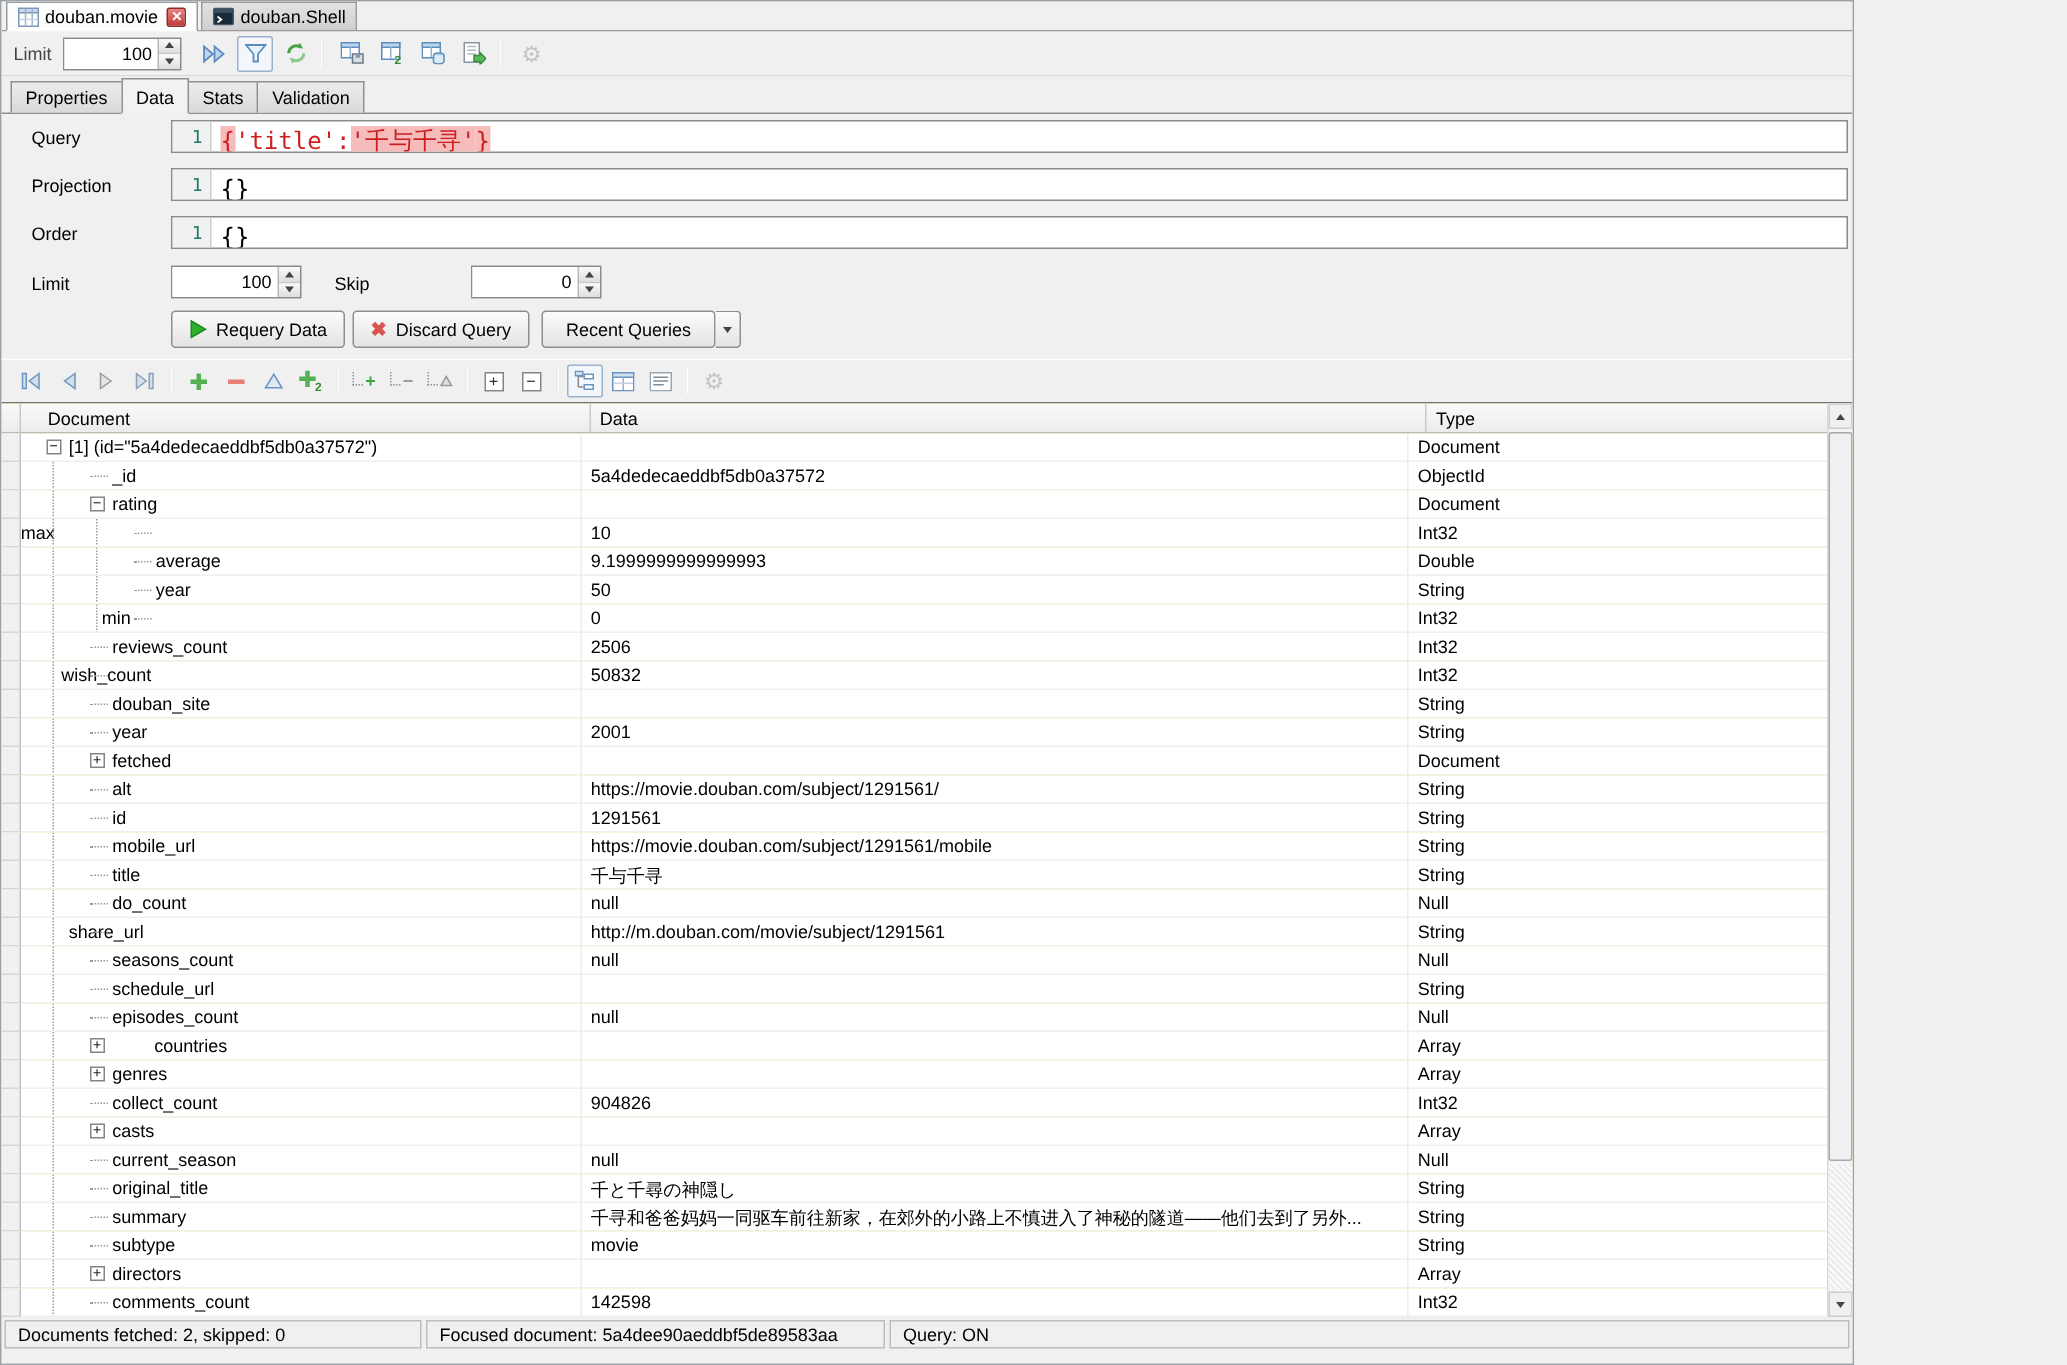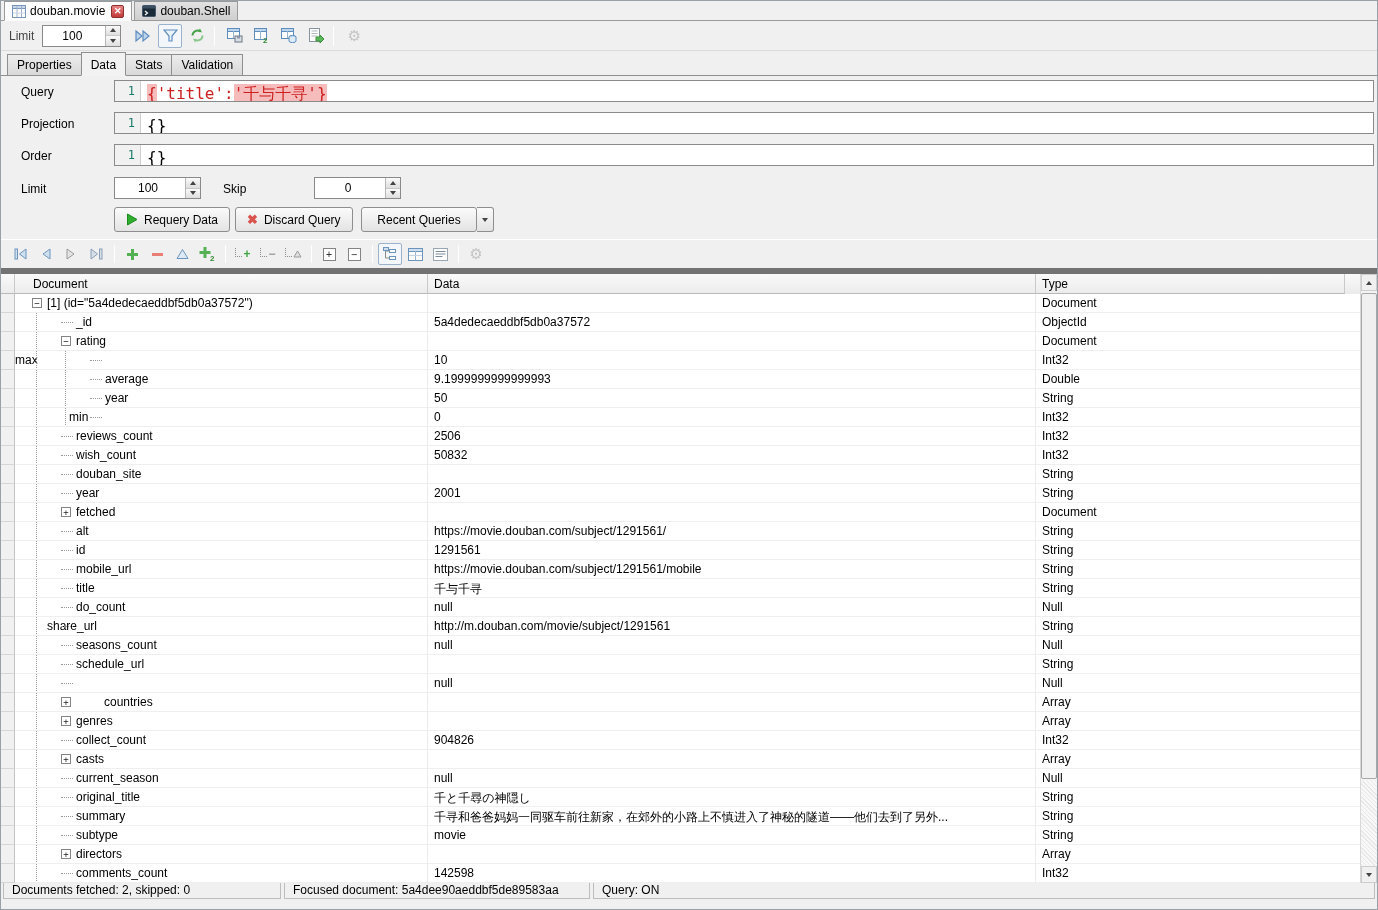--- a/index.html
+++ b/index.html
@@ -1,31 +1,31 @@
 <!DOCTYPE html>
 <html><head>
 <meta charset="utf-8">
 <style>
   * { box-sizing: border-box; margin: 0; padding: 0; }
   html,body { width:1378px; height:910px; }
   body { font-family:"Liberation Sans", sans-serif; font-size:12px; color:#000; background:#f0f0f0; }
-  .app { position:relative; width:1378px; height:910px; background:#f0f0f0; border:1px solid #98a0a8; overflow:hidden; }
+  .app { position:relative; width:1236px; height:910px; background:#f0f0f0; border:1px solid #98a0a8; overflow:hidden; }
 
   
   .doc-tabbar { height:20px; display:flex; align-items:flex-end; padding-left:3px; background:#f0f0f0; border-bottom:1px solid #9a9a9a; }
   .doc-tab { display:flex; align-items:center; gap:4px; height:19px; padding:0 7px; border:1px solid #9a9a9a; border-bottom:none; background:linear-gradient(#e2e2e2,#cfcfcf); margin-right:2px; cursor:default; }
   .doc-tab.active { background:#fdfdfd; height:20px; margin-bottom:-1px; border-bottom:1px solid #fdfdfd; }
   .tab-label { white-space:nowrap; }
   .tab-close { display:inline-block; width:13px; height:13px; margin-left:2px; background:linear-gradient(#e98585,#c23a3a); border:1px solid #8c2f2f; border-radius:2px; color:#fff; font-size:9px; line-height:11px; text-align:center; font-weight:bold; }
 
   
   .main-toolbar { height:30px; display:flex; align-items:center; padding:0 6px; background:#f0f0f0; border-bottom:1px solid #dcdcdc; }
   .tb-label { color:#444; margin:0 8px 0 2px; }
   .spin { display:inline-flex; border:1px solid #8a8a8a; background:#fff; height:22px; }
-  .spin-input { width:62px; border:none; outline:none; text-align:center; padding-right:4px; font-family:"Liberation Sans",sans-serif; font-size:12px; background:#fff; }
+  .spin-input { width:62px; border:none; outline:none; text-align:right; padding-right:4px; font-family:"Liberation Sans",sans-serif; font-size:12px; background:#fff; }
   .spin-btns { display:flex; flex-direction:column; width:15px; border-left:1px solid #b8b8b8; }
   .spin-up,.spin-down { flex:1; border:none; background:linear-gradient(#fafafa,#dedede); display:flex; align-items:center; justify-content:center; padding:0; }
   .spin-up { border-bottom:1px solid #c8c8c8; }
   .tri-up { width:0; height:0; border-left:3px solid transparent; border-right:3px solid transparent; border-bottom:4px solid #444; display:inline-block; }
   .tri-down { width:0; height:0; border-left:3px solid transparent; border-right:3px solid transparent; border-top:4px solid #444; display:inline-block; }
   .tb-btn { width:24px; height:24px; border:1px solid transparent; background:transparent; display:inline-flex; align-items:center; justify-content:center; margin-left:3px; border-radius:2px; }
   .tb-btn.toggled { background:#f3f7fb; border:1px solid #9ab2cc; }
   .tb-btn.disabled { opacity:.45; }
   .tb-sep { width:1px; height:20px; background:#c8c8c8; border-right:1px solid #fff; margin:0 5px; }
   .gear-glyph { font-size:15px; color:#8f8f8f; }
@@ -55,21 +55,21 @@
   .grid-toolbar { height:29px; display:flex; align-items:center; padding-left:8px; background:#f0f0f0; border-top:1px solid #fff; }
   .gt-btn { width:24px; height:22px; border:1px solid transparent; background:transparent; display:inline-flex; align-items:center; justify-content:center; margin-right:1px; border-radius:2px; }
   .gt-btn.toggled { background:#f3f7fb; border:1px solid #9ab2cc; }
   .gt-sep { width:1px; height:18px; background:#c8c8c8; border-right:1px solid #fff; margin:0 5px; }
   .dotl { width:7px; height:9px; border-left:1px dotted #8f8f8f; border-bottom:1px dotted #8f8f8f; display:inline-block; margin-right:1px; margin-bottom:3px; }
   .mini-plus { color:#3fa53f; font-weight:bold; font-size:12px; line-height:10px; }
   .mini-minus { color:#9a9a9a; font-weight:bold; font-size:12px; line-height:10px; }
   .boxpm { width:13px; height:13px; border:1px solid #848484; background:#fff; font:10px/11px "DejaVu Sans Mono",monospace; text-align:center; color:#333; display:inline-block; }
 
   
-  .grid { position:relative; height:609px; background:#fde047; border-top:6px solid #737373; }
+  .grid { position:relative; height:609px; background:#fde047; border-top:1px solid #737373; }
   .grid-header { display:flex; height:20px; background:linear-gradient(#fafafa,#ebebeb); }
   .gh { border-right:1px solid #c9c9c9; border-bottom:1px solid #b9b9b9; padding:3px 0 0 6px; overflow:hidden; white-space:nowrap; }
   .gutter-h { width:14px; padding:0; }
   .doc-h { width:413px; padding-left:18px; }
   .data-h { width:608px; }
   .type-h { width:309px; }
   .grid-body { position:relative; }
   .grid-row { display:flex; height:19px; background:#fff; }
   .gutter-cell { width:14px; background:#f1f1f1; border-right:1px solid #c2c2c2; border-bottom:1px solid #d6d6d6; }
   .cell { border-bottom:1px solid #efefef; border-right:1px solid #ececec; overflow:hidden; white-space:nowrap; padding-top:2px; }
@@ -505,21 +505,21 @@
             <span class="doc-label" style="padding-left: 61px;">reviews_count</span>
           </div>
           <div class="cell data-cell">2506</div>
           <div class="cell type-cell">Int32</div>
         </div>
         <div class="grid-row">
           <div class="gutter-cell"></div>
           <div class="cell doc-cell">
             <span class="guide" style="left: 21px;"></span>
             <span class="lead" style="left: 46px;"></span>
-            <span class="doc-label" style="padding-left: 61px;">wish_count</span>
+            <span class="doc-label" style="padding-left: 27px;">wish_count</span>
           </div>
           <div class="cell data-cell">50832</div>
           <div class="cell type-cell">Int32</div>
         </div>
         <div class="grid-row">
           <div class="gutter-cell"></div>
           <div class="cell doc-cell">
             <span class="guide" style="left: 21px;"></span>
             <span class="lead" style="left: 46px;"></span>
             <span class="doc-label" style="padding-left: 61px;">douban_site</span>
@@ -625,20 +625,21 @@
             <span class="doc-label" style="padding-left: 61px;">schedule_url</span>
           </div>
           <div class="cell data-cell"></div>
           <div class="cell type-cell">String</div>
         </div>
         <div class="grid-row">
           <div class="gutter-cell"></div>
           <div class="cell doc-cell">
             <span class="guide" style="left: 21px;"></span>
             <span class="lead" style="left: 46px;"></span>
+            <span class="doc-label" style="padding-left: 61px;">episodes_count</span>
           </div>
           <div class="cell data-cell">null</div>
           <div class="cell type-cell">Null</div>
         </div>
         <div class="grid-row">
           <div class="gutter-cell"></div>
           <div class="cell doc-cell">
             <span class="guide" style="left: 21px;"></span>
             <span class="expander" style="left: 46px;">+</span>
             <span class="doc-label" style="padding-left: 89px;">countries</span>

